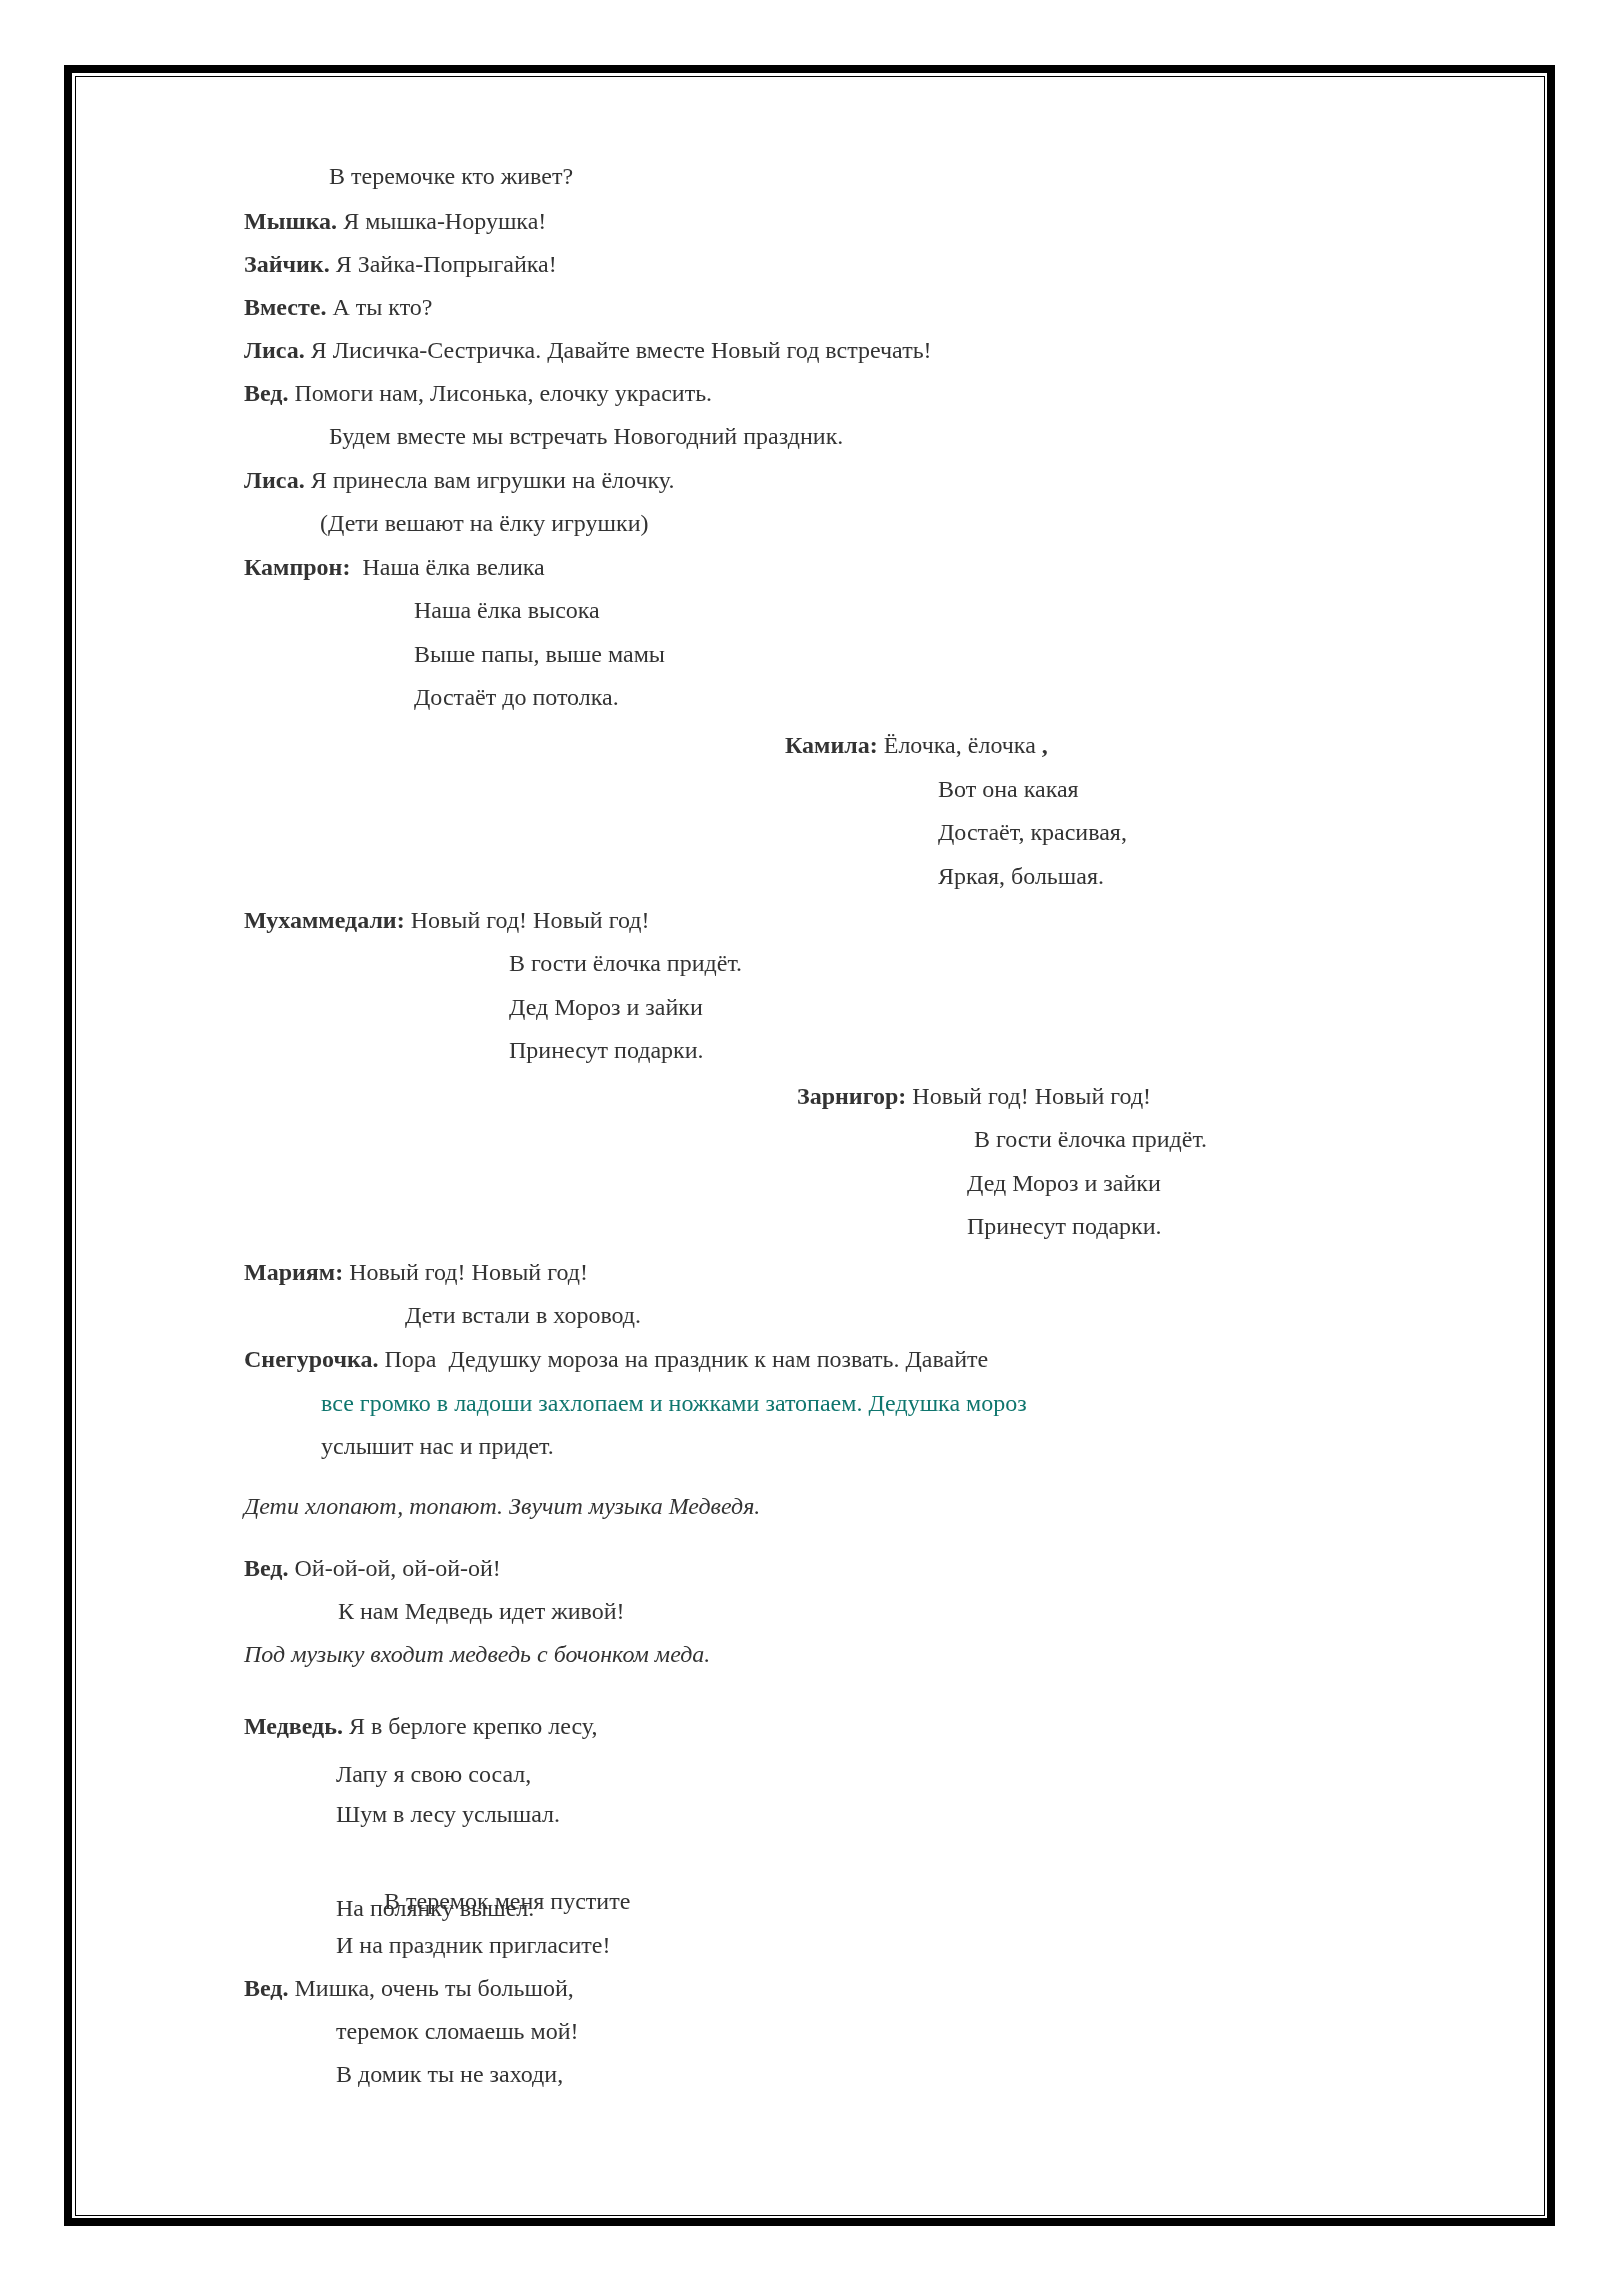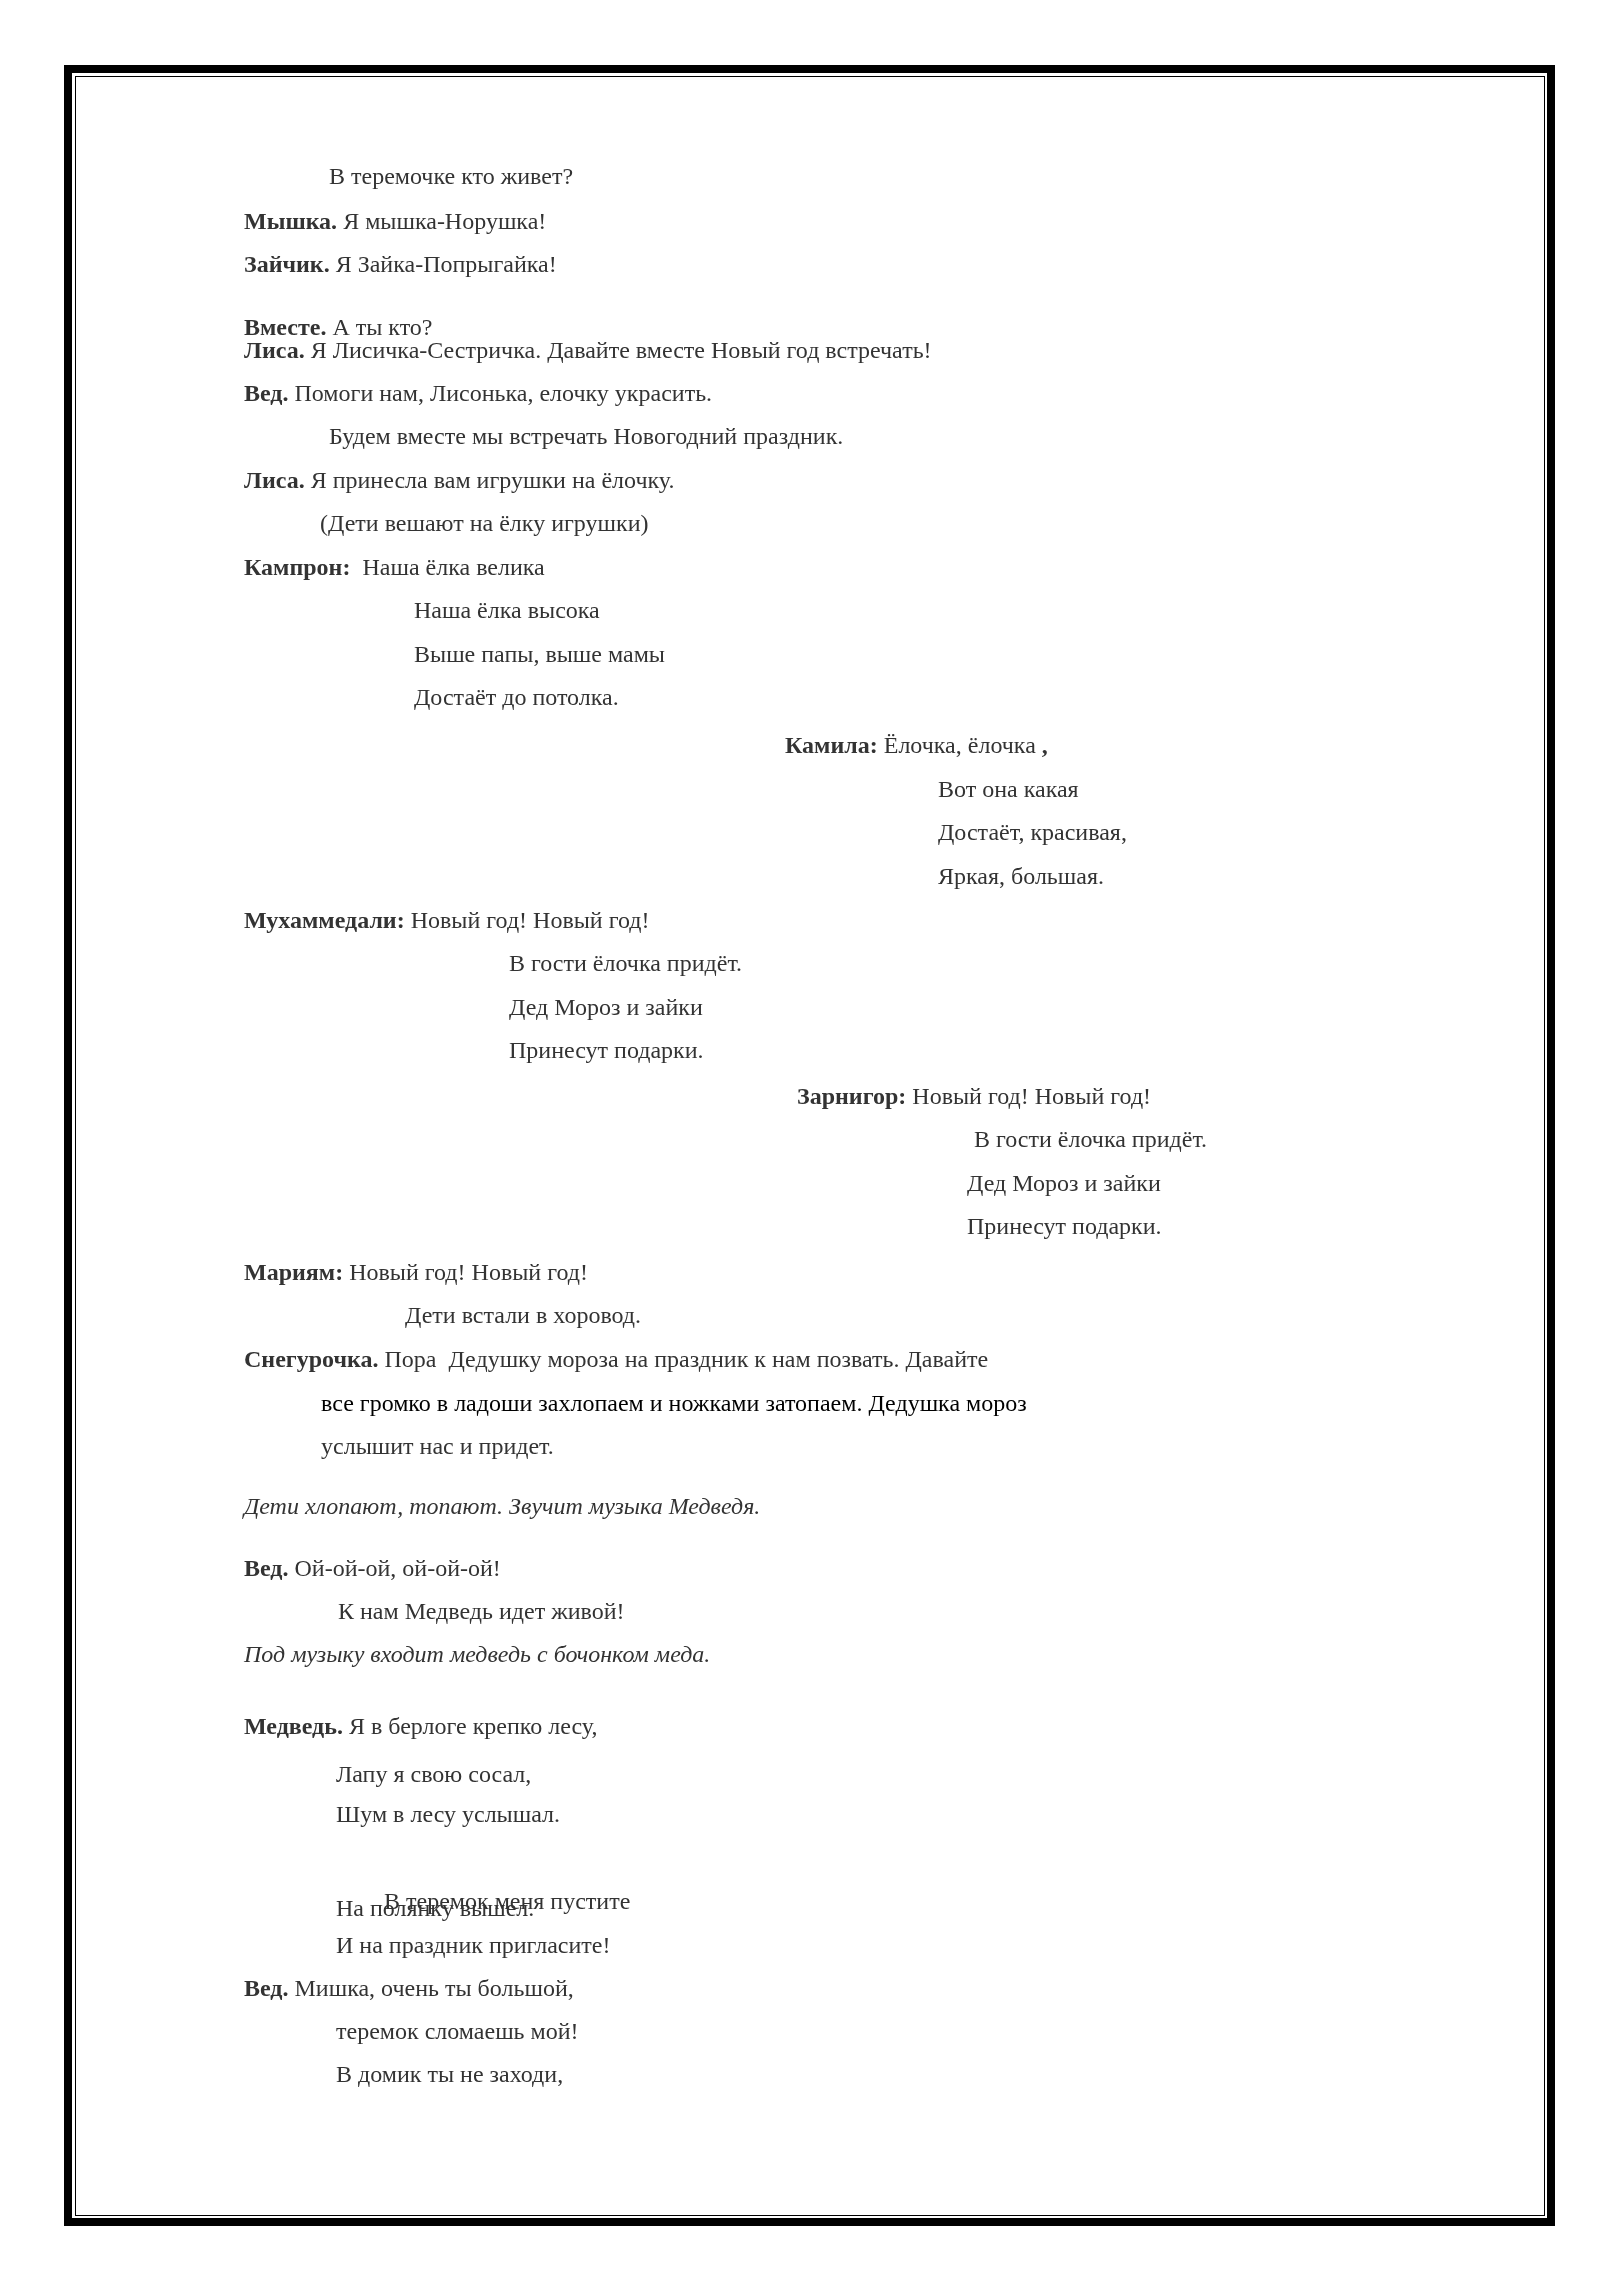--- a/index.html
+++ b/index.html
@@ -25,21 +25,21 @@
 <body>
 
 <div class="page-border-outer"></div>
 <div class="page-border-inner"></div>
 
 <div id="doc">
 
   <div class="line" style="left: 329px; top: 156px; color: rgb(51, 51, 51);"><span class="speaker"></span><span>В теремочке кто живет?</span></div>
   <div class="line" style="left: 244px; top: 201px; color: rgb(51, 51, 51);"><span class="speaker">Мышка.</span><span> Я мышка-Норушка!</span></div>
   <div class="line" style="left: 244px; top: 244px; color: rgb(51, 51, 51);"><span class="speaker">Зайчик.</span><span> Я Зайка-Попрыгайка!</span></div>
-  <div class="line" style="left: 244px; top: 287px; color: rgb(51, 51, 51); margin-top: 20px;"><span class="speaker">Вместе.</span><span> А ты кто?</span></div>
+  <div class="line" style="left: 244px; top: 287px; color: rgb(51, 51, 51);"><span class="speaker">Вместе.</span><span> А ты кто?</span></div>
   <div class="line" style="left: 244px; top: 330px; color: rgb(51, 51, 51);"><span class="speaker">Лиса.</span><span> Я Лисичка-Сестричка. Давайте вместе Новый год встречать!</span></div>
   <div class="line" style="left: 244px; top: 373px; color: rgb(51, 51, 51);"><span class="speaker">Вед.</span><span> Помоги нам, Лисонька, елочку украсить.</span></div>
   <div class="line" style="left: 329px; top: 416px; color: rgb(51, 51, 51);"><span class="speaker"></span><span>Будем вместе мы встречать Новогодний праздник.</span></div>
   <div class="line" style="left: 244px; top: 460px; color: rgb(51, 51, 51);"><span class="speaker">Лиса.</span><span> Я принесла вам игрушки на ёлочку.</span></div>
   <div class="line" style="left: 320px; top: 503px; color: rgb(51, 51, 51);"><span class="speaker"></span><span>(Дети вешают на ёлку игрушки)</span></div>
   <div class="line" style="left: 244px; top: 547px; color: rgb(51, 51, 51);"><span class="speaker">Кампрон:</span><span>  Наша ёлка велика</span></div>
   <div class="line" style="left: 414px; top: 590px; color: rgb(51, 51, 51);"><span class="speaker"></span><span>Наша ёлка высока</span></div>
   <div class="line" style="left: 414px; top: 634px; color: rgb(51, 51, 51);"><span class="speaker"></span><span>Выше папы, выше мамы</span></div>
   <div class="line" style="left: 414px; top: 677px; color: rgb(51, 51, 51);"><span class="speaker"></span><span>Достаёт до потолка.</span></div>
   <div class="line" style="left: 785px; top: 725px; color: rgb(51, 51, 51);"><span class="speaker">Камила:</span><span> Ёлочка, ёлочка </span><span class="bold-inline">,</span></div>
@@ -50,21 +50,21 @@
   <div class="line" style="left: 509px; top: 943px; color: rgb(51, 51, 51);"><span class="speaker"></span><span>В гости ёлочка придёт.</span></div>
   <div class="line" style="left: 509px; top: 987px; color: rgb(51, 51, 51);"><span class="speaker"></span><span>Дед Мороз и зайки</span></div>
   <div class="line" style="left: 509px; top: 1030px; color: rgb(51, 51, 51);"><span class="speaker"></span><span>Принесут подарки.</span></div>
   <div class="line" style="left: 797px; top: 1076px; color: rgb(51, 51, 51);"><span class="speaker">Зарнигор:</span><span> Новый год! Новый год!</span></div>
   <div class="line" style="left: 974px; top: 1119px; color: rgb(51, 51, 51);"><span class="speaker"></span><span>В гости ёлочка придёт.</span></div>
   <div class="line" style="left: 967px; top: 1163px; color: rgb(51, 51, 51);"><span class="speaker"></span><span>Дед Мороз и зайки</span></div>
   <div class="line" style="left: 967px; top: 1206px; color: rgb(51, 51, 51);"><span class="speaker"></span><span>Принесут подарки.</span></div>
   <div class="line" style="left: 244px; top: 1252px; color: rgb(51, 51, 51);"><span class="speaker">Мариям:</span><span> Новый год! Новый год!</span></div>
   <div class="line" style="left: 405px; top: 1295px; color: rgb(51, 51, 51);"><span class="speaker"></span><span>Дети встали в хоровод.</span></div>
   <div class="line" style="left: 244px; top: 1339px; color: rgb(51, 51, 51);"><span class="speaker">Снегурочка.</span><span> Пора  Дедушку мороза на праздник к нам позвать. Давайте</span></div>
-  <div class="line" style="left: 321px; top: 1383px; color: #000000;"><span class="speaker"></span><span>все громко в ладоши захлопаем и ножками затопаем. Дедушка мороз</span></div>
+  <div class="line" style="left: 321px; top: 1383px; color: #0f766e;"><span class="speaker"></span><span>все громко в ладоши захлопаем и ножками затопаем. Дедушка мороз</span></div>
   <div class="line" style="left: 321px; top: 1426px; color: rgb(51, 51, 51);"><span class="speaker"></span><span>услышит нас и придет.</span></div>
   <div class="line italic" style="left: 244px; top: 1486px; color: rgb(51, 51, 51);"><span class="speaker"></span><span>Дети хлопают, топают. Звучит музыка Медведя.</span></div>
   <div class="line" style="left: 244px; top: 1548px; color: rgb(51, 51, 51);"><span class="speaker">Вед.</span><span> Ой-ой-ой, ой-ой-ой!</span></div>
   <div class="line" style="left: 338px; top: 1591px; color: rgb(51, 51, 51);"><span class="speaker"></span><span>К нам Медведь идет живой!</span></div>
   <div class="line italic" style="left: 244px; top: 1634px; color: rgb(51, 51, 51);"><span class="speaker"></span><span>Под музыку входит медведь с бочонком меда.</span></div>
   <div class="line" style="left: 244px; top: 1706px; color: rgb(51, 51, 51);"><span class="speaker">Медведь.</span><span> Я в берлоге крепко лесу,</span></div>
   <div class="line" style="left: 336px; top: 1754px; color: rgb(51, 51, 51);"><span class="speaker"></span><span>Лапу я свою сосал,</span></div>
   <div class="line" style="left: 336px; top: 1794px; color: rgb(51, 51, 51);"><span class="speaker"></span><span>Шум в лесу услышал.</span></div>
   <div class="line" style="left: 336px; top: 1888px; color: rgb(51, 51, 51);"><span class="speaker"></span><span>На полянку вышел.</span></div>
   <div class="line" style="left: 336px; top: 1881px; color: rgb(51, 51, 51); margin-left: 48px;"><span class="speaker"></span><span>В теремок меня пустите</span></div>

